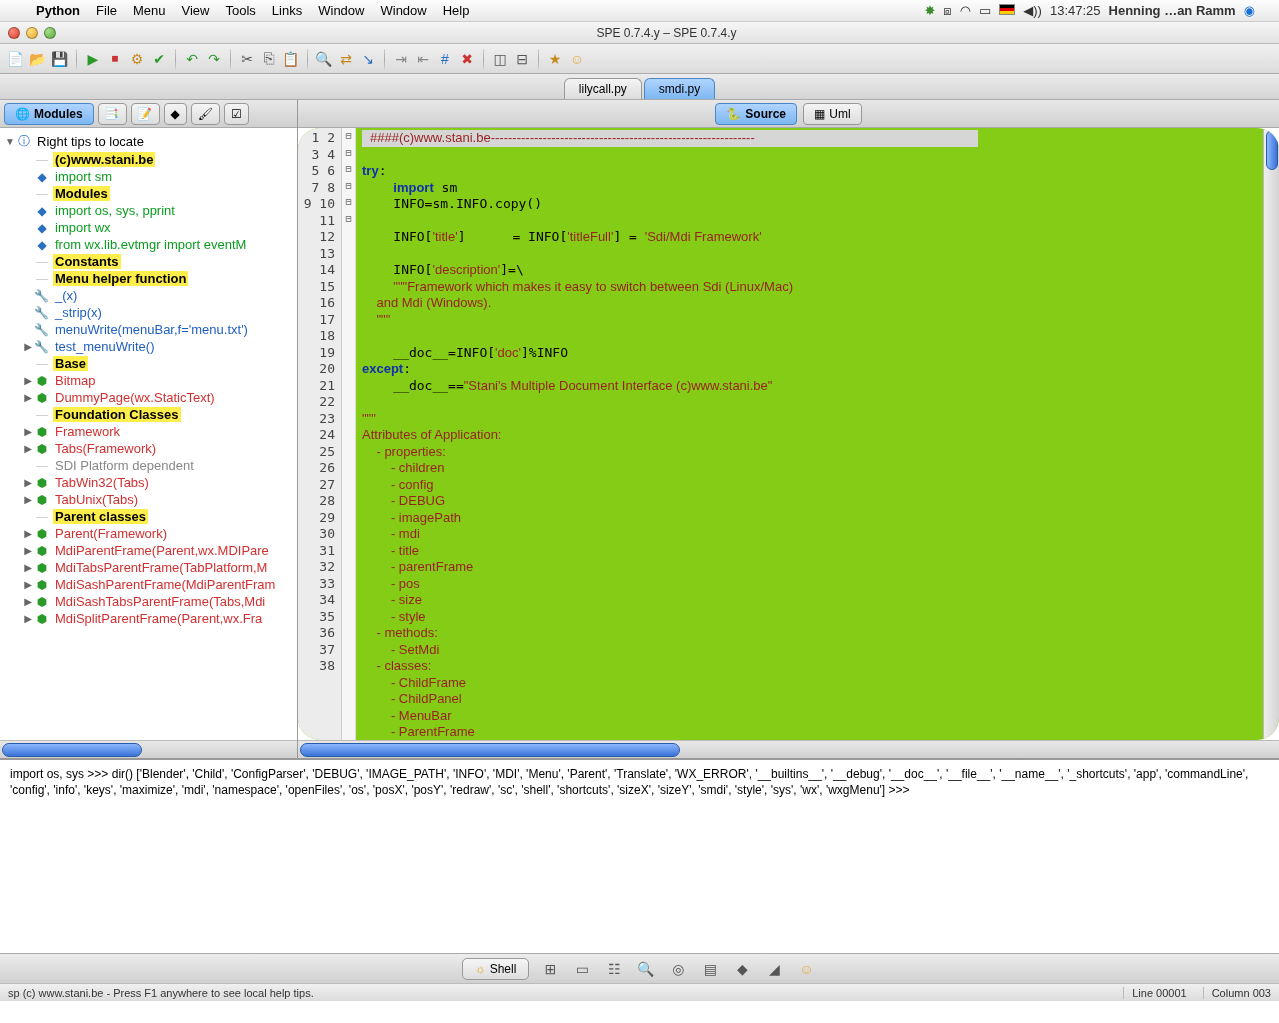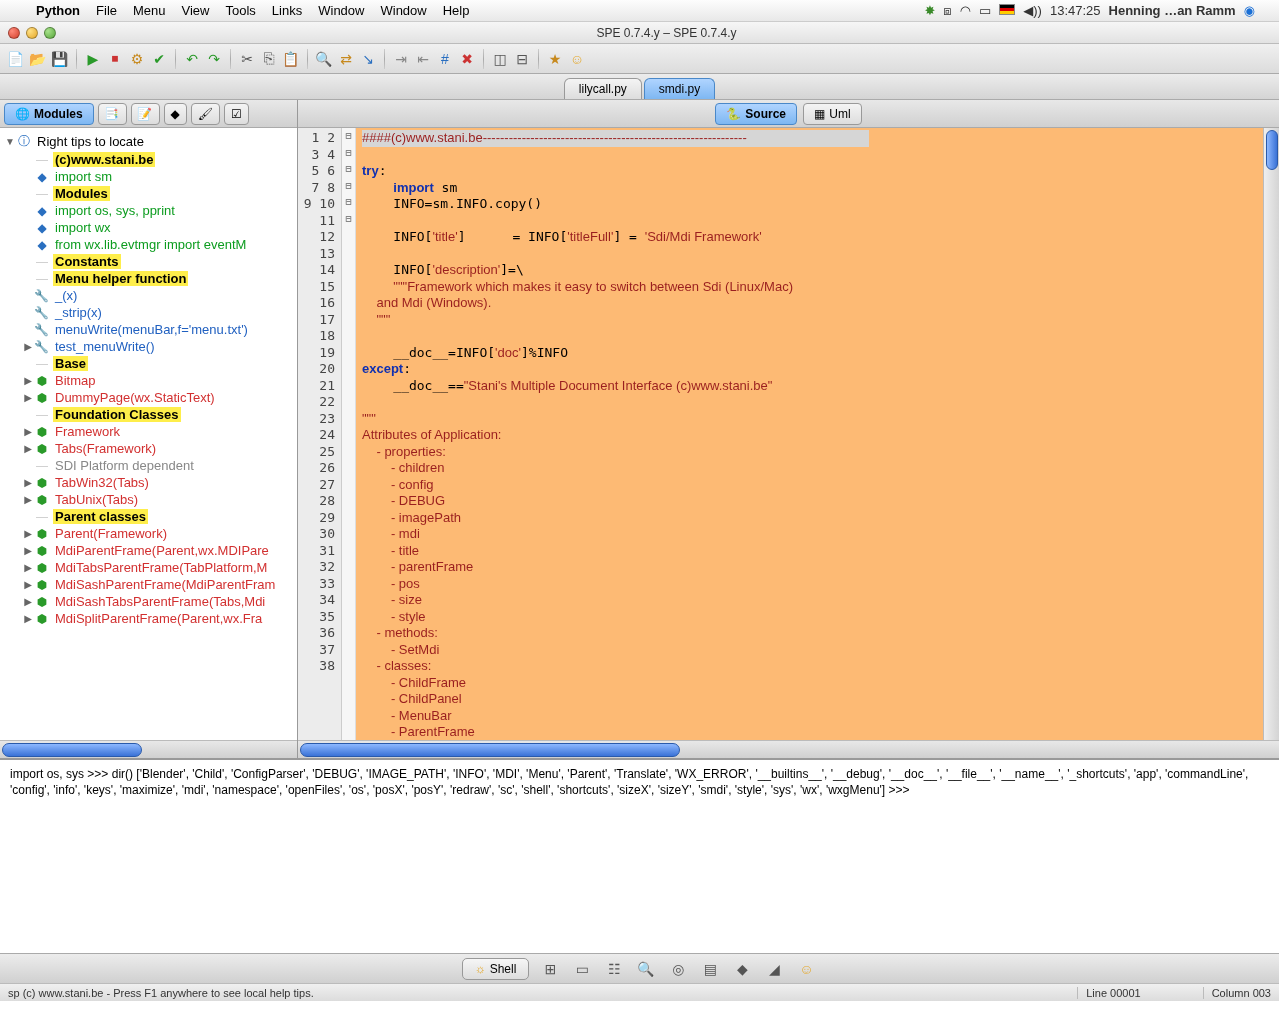--- a/index.html
+++ b/index.html
@@ -34,36 +34,36 @@
 .hl-yel { background:#feee4b; font-weight:bold; }
 .c-imp { color:#0c9c1f; }
 .c-fn  { color:#2060c0; }
 .c-cls { color:#d23030; }
 .c-gry { color:#888; }
 .n0{padding-left:4px}.n1{padding-left:22px}
 .lp-scroll { height:18px; background:linear-gradient(#e8e8e8,#d0d0d0); border-top:1px solid #bbb; position:relative; }
 .lp-scroll .thumb { position:absolute; left:2px; top:2px; height:14px; width:140px; border-radius:7px; background:linear-gradient(#8db8ff,#3a72d6); border:1px solid #2a5aaa; }
 .rightpane { flex:1; display:flex; flex-direction:column; }
 .rp-tabs { height:28px; background:linear-gradient(#e8e8e8,#d0d0d0); border-bottom:1px solid #aaa; display:flex; align-items:center; justify-content:center; gap:6px; }
-.editor-wrap { flex:1; display:flex; overflow:hidden; background:#fdba74; position:relative; }
+.editor-wrap { flex:1; display:flex; overflow:hidden; background:#84cc16; position:relative;border-radius:22px; }
 .gutter { width:44px; background:#ececec; border-right:1px solid #ccc; text-align:right; padding:2px 6px 2px 0; font-family:Monaco,Menlo,monospace; font-size:13px; color:#444; line-height:16.5px; }
 .fold { width:14px; background:#f6f6f6; border-right:1px solid #ddd; font-family:Monaco,monospace; font-size:10px; line-height:16.5px; color:#666; text-align:center; }
 .code { flex:1; padding:2px 6px; font-family:Monaco,Menlo,monospace; font-size:13px; line-height:16.5px; white-space:pre; overflow:hidden; }
-.sel-line { background:#d6d6d6; display:inline-block; width:507px; }
+.sel-line { background:#d6d6d6; display:inline-block; width:616px;padding-left:8px; }
 .tk-c{color:#9a1f1f;} .tk-k{color:#1030b0;font-weight:bold;} .tk-s{color:#9a1f1f;}
 .vscroll { width:16px; background:linear-gradient(90deg,#eee,#d4d4d4); border-left:1px solid #bbb; position:relative; }
 .vscroll .thumb { position:absolute; top:2px; left:2px; width:12px; height:40px; border-radius:6px; background:linear-gradient(90deg,#8db8ff,#3a72d6); border:1px solid #2a5aaa; }
 .rp-scroll { height:18px; background:linear-gradient(#e8e8e8,#d0d0d0); border-top:1px solid #bbb; position:relative; }
 .rp-scroll .thumb { position:absolute; left:2px; top:2px; height:14px; width:380px; border-radius:7px; background:linear-gradient(#8db8ff,#3a72d6); border:1px solid #2a5aaa; }
 .console { height:195px; background:#fff; border-top:2px solid #999; padding:6px 10px; font-family:"Lucida Grande",sans-serif; font-size:12px; line-height:16px; overflow:auto; }
 .bottombar { height:30px; background:linear-gradient(#ececec,#d0d0d0); border-top:1px solid #aaa; display:flex; align-items:center; justify-content:center; gap:10px; }
 .bottombar .btn { padding:3px 12px; border:1px solid #999; border-radius:5px; background:linear-gradient(#f6f6f6,#ddd); font-size:12px; display:flex; align-items:center; gap:4px; }
 .bottombar .ib { width:22px; height:22px; display:flex; align-items:center; justify-content:center; font-size:14px; color:#555; }
-.statusbar { height:18px; background:linear-gradient(#f0f0f0,#dcdcdc); border-top:1px solid #bbb; display:flex; align-items:center; padding:0 8px; font-size:11px; color:#333;gap:40px; }
-.statusbar .sep-border { border-left:1px solid #bbb; padding-left:8px; margin-left:22px; }
+.statusbar { height:18px; background:linear-gradient(#f0f0f0,#dcdcdc); border-top:1px solid #bbb; display:flex; align-items:center; padding:0 8px; font-size:11px; color:#333; }
+.statusbar .sep-border { border-left:1px solid #bbb; padding-left:8px; margin-left:16px; }
 .flag { display:inline-block; width:16px; height:11px; background:linear-gradient(#000 33%,#d00 33% 66%,#fc0 66%); border:1px solid #888; }
 </style>
 </head>
 <body>
 
 <div class="menubar">
   <span class="apple"></span>
   <span class="menu-item bold">Python</span>
   <span class="menu-item">File</span>
   <span class="menu-item">Menu</span>

